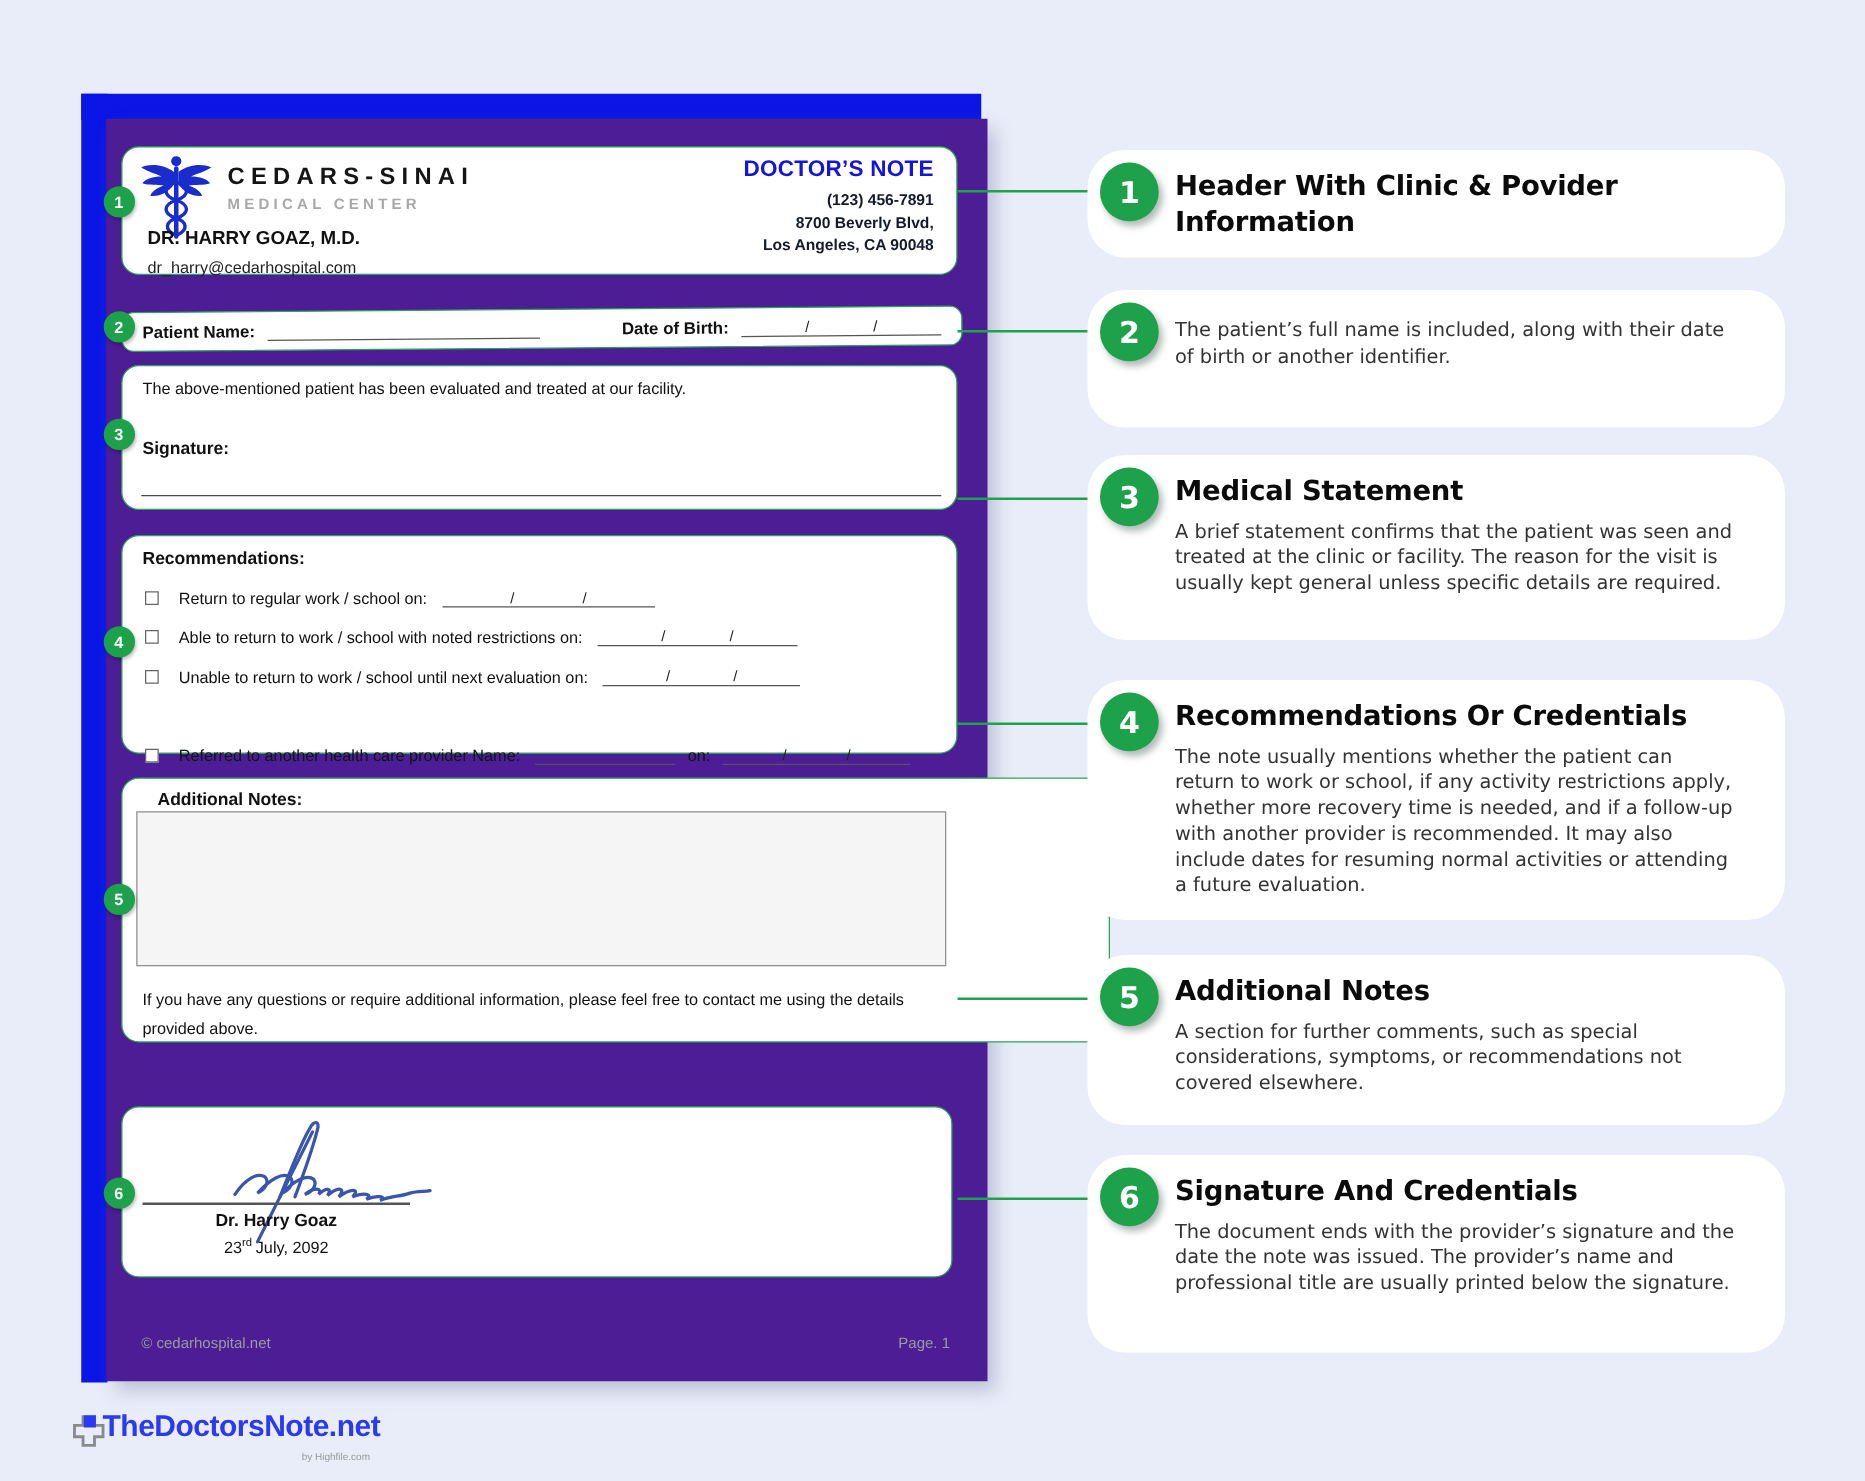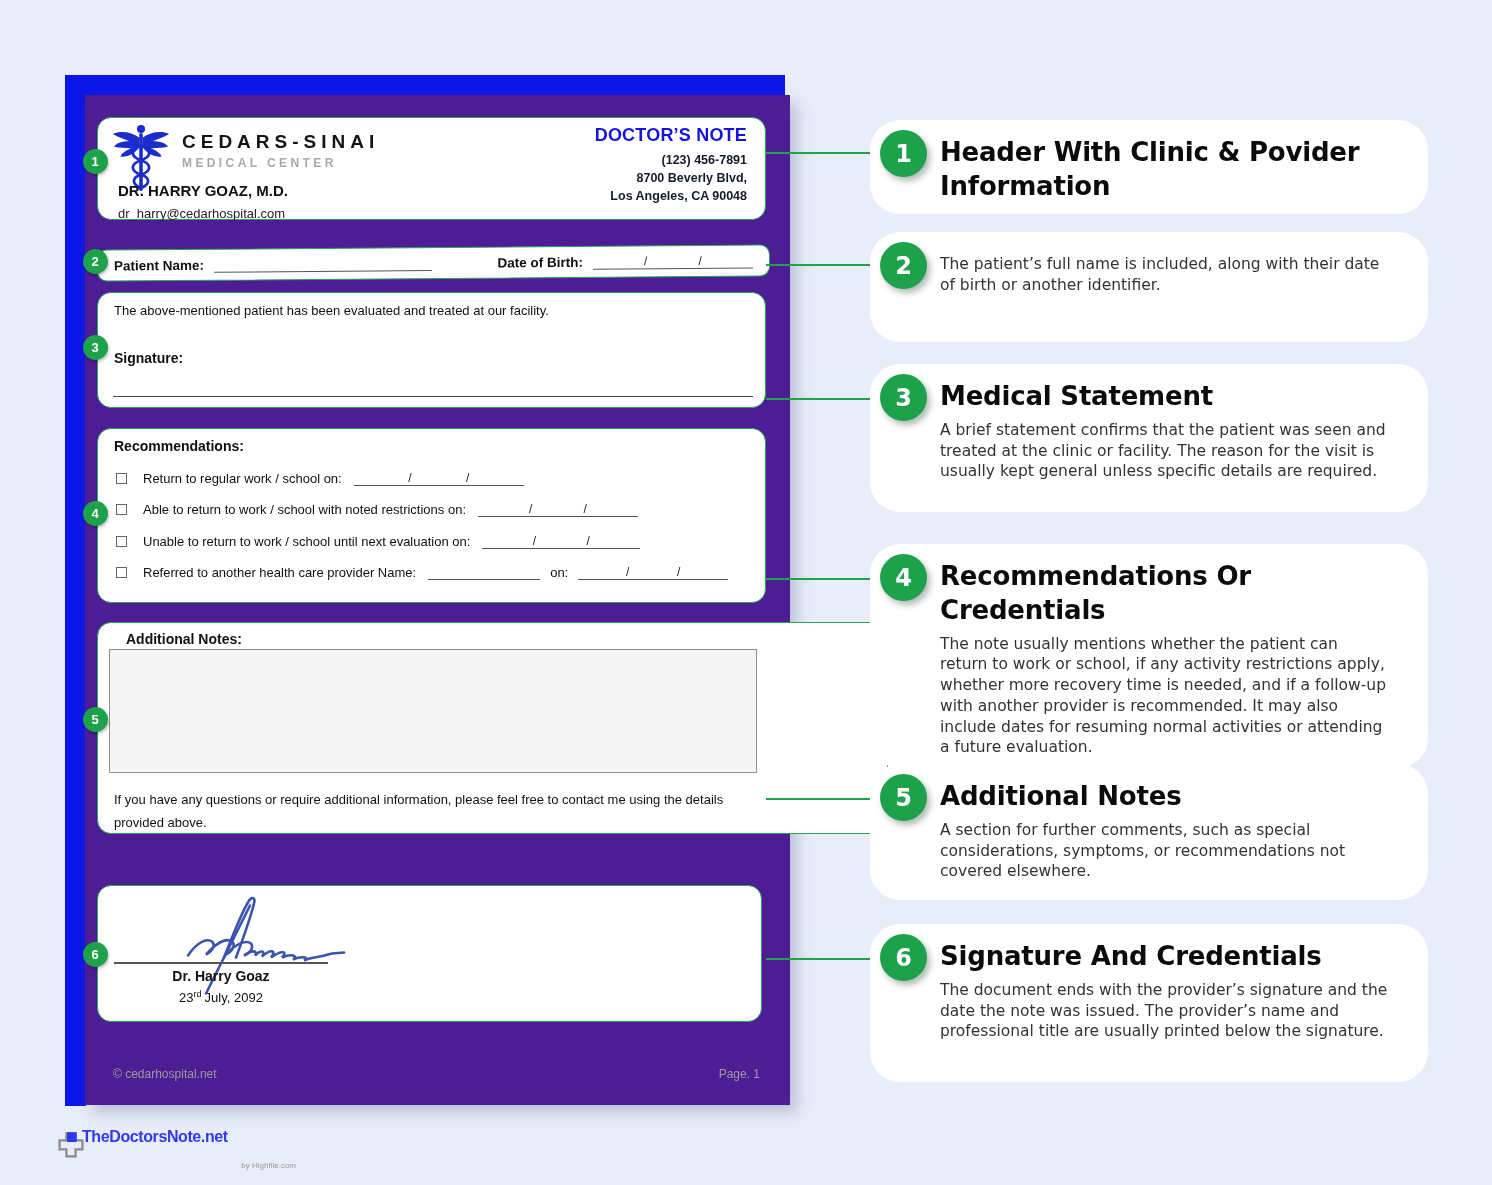--- a/index.html
+++ b/index.html
@@ -52,21 +52,21 @@
   .diag-line { position:absolute; left:15px; right:12px; bottom:10px; border-bottom:1.6px solid #4a4a4a; }
 
   
   .reco-row { display:flex; align-items:flex-end; margin-top:16.5px; }
   .reco-row .cb { width:11px; height:11px; border:1.3px solid #666; margin:0 16px 2px 2px; flex:none; background:#fff; }
   .reco-row .opt { font-size:13px; color:#111; white-space:nowrap; }
   .dl-a { width:170px; margin-left:12px; }
   .dl-b { width:160px; margin-left:12px; }
   .dl-c { width:158px; margin-left:12px; }
   .nm-line { width:112px; margin-left:12px; }
-  .on-lbl { font-size:13px; color:#111; margin-left:10px; }
+  .on-lbl { font-size:13px; color:#111; margin-left:10px;margin-top:32px; }
   .dl-d { width:150px; margin-left:10px; }
 
   
   .notes-area { position:absolute; left:11px; top:26px; width:648px; height:124px;
                 background:#f5f5f5; border:1.2px solid #8f8f8f; }
   .contact-text { position:absolute; left:16px; top:165px; width:636px; font-size:13px; color:#111; line-height:1.8; }
 
   
   .sig-svg  { position:absolute; left:38px; top:6px; width:230px; height:108px; }
   .sig-line { position:absolute; left:16px; top:76px; width:214px; border-bottom:2px solid #555; }
@@ -88,33 +88,33 @@
   
   .conn { position:absolute; left:766px; width:140px; height:2px; background:#1ea24c; z-index:2; }
 
   
   .card { position:absolute; left:870px; width:558px; background:#ffffff; border-radius:30px;
           z-index:3; padding:16px 40px 10px 70px; font-family:"DejaVu Sans", sans-serif; }
   .card .num { position:absolute; left:10px; top:10px; width:47px; height:47px; border-radius:50%;
                background:#1da14b; color:#fff; font-size:24px; font-weight:700;
                display:flex; align-items:center; justify-content:center;
                box-shadow:3px 4px 6px rgba(30,55,45,.35); }
-  .card h2 { font-size:26px; font-weight:700; color:#0b0b0b; line-height:1.3; letter-spacing:-.2px; }
+  .card h2 { font-size:22px; font-weight:700; color:#0b0b0b; line-height:1.3; letter-spacing:-.2px; }
   .card p  { margin-top:6px; font-size:15.5px; color:#333; line-height:1.34; }
   .card-1 { top:120px; min-height:86px; }
   .card-2 { top:232px; min-height:110px; }
   .card-3 { top:364px; min-height:148px; }
   .card-4 { top:544px; min-height:192px; }
   .card-5 { top:764px; min-height:136px; }
   .card-6 { top:924px; min-height:158px; }
 
   
   .branding { position:absolute; left:56px; top:1128px; display:flex; align-items:flex-start; cursor:pointer; }
   .branding svg { width:30px; height:32px; margin-top:2px; }
-  .brand-text { font-size:16px; font-weight:700; color:#2b3af0; letter-spacing:-.4px; margin-left:-4px; }
+  .brand-text { font-size:24px; font-weight:700; color:#2b3af0; letter-spacing:-.4px; margin-left:-4px; }
   .brand-by { position:absolute; left:120px; top:33px; width:120px; text-align:right;
               font-size:8px; color:#999; }
 </style>
 </head>
 <body>
 
 <div class="stage">
 
   <div class="bar-top"></div>
   <div class="bar-left"></div>

